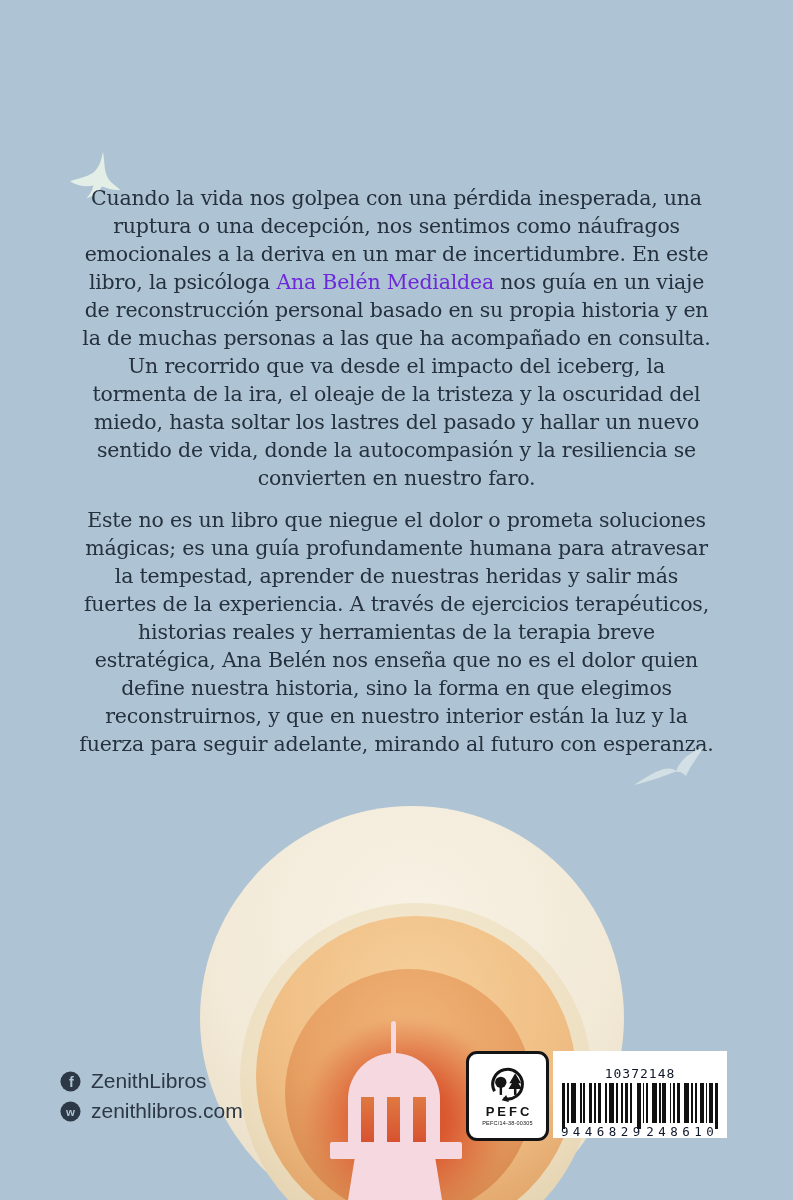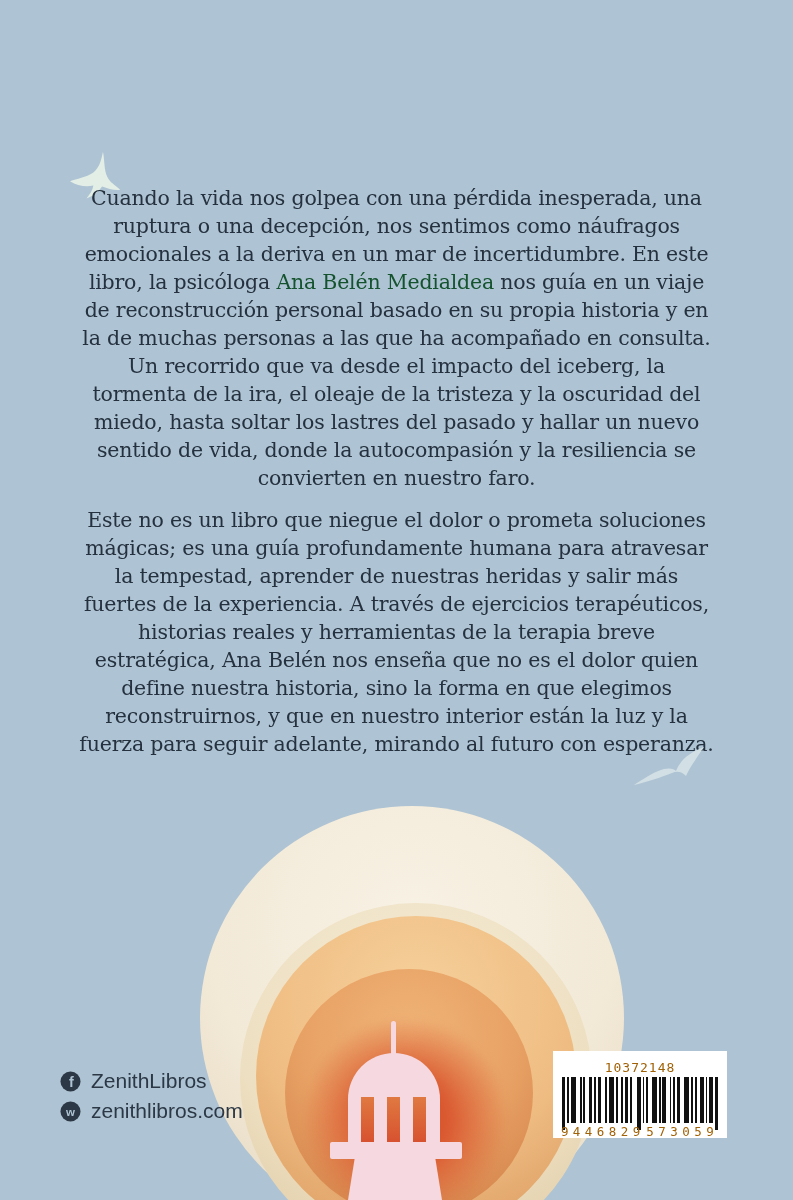--- a/index.html
+++ b/index.html
@@ -11,21 +11,21 @@
   
   .bird1{position:absolute;left:70px;top:149px;width:52px;height:54px;}
   .bird2{position:absolute;left:634px;top:747px;width:70px;height:42px;}
   
   .blurb{
     position:absolute;left:0;right:0;top:184px;margin:0 auto;width:636px;
     text-align:center;color:#25313e;
     font-size:20.5px;line-height:28px;letter-spacing:-0.2px;
   }
   .blurb p{margin:0 0 14px 0;}
-  .hl{color:#14532d;}
+  .hl{color:#6d28d9;}
   
   .circle{position:absolute;border-radius:50%;}
   .c1{left:200px;top:806px;width:424px;height:424px;
       background:radial-gradient(circle at 50% 28%,#f8f2e5 0%,#f2e9d7 55%,#e4d7bd 100%);}
   .c2{left:240px;top:903px;width:352px;height:352px;
       background:radial-gradient(circle at 50% 26%,#f4ead3 0%,#eddfc1 60%,#ddc69e 100%);}
   .c3{left:256px;top:916px;width:320px;height:320px;
       background:radial-gradient(circle at 50% 26%,#f6d09b 0%,#efbd83 55%,#d8955a 100%);}
   .c4{left:285px;top:969px;width:248px;height:248px;
       background:radial-gradient(circle at 50% 28%,#f0b478 0%,#e8a164 50%,#ce7b43 100%);}
@@ -50,22 +50,22 @@
   
   .pefc{position:absolute;left:466px;top:1051px;width:77px;height:84px;
       background:#fff;border:3px solid #141414;border-radius:11px;
       display:flex;flex-direction:column;align-items:center;justify-content:center;
       font-family:"Liberation Sans",sans-serif;color:#141414;}
   .pefc .logo{width:40px;height:36px;}
   .pefc .name{font-weight:bold;font-size:13px;letter-spacing:3px;margin:1px 0 1px 3px;}
   .pefc .lic{font-size:5.5px;letter-spacing:0.2px;}
   
   .barcode{position:absolute;left:553px;top:1051px;width:174px;height:87px;
-      background:#fff;font-family:"DejaVu Sans Mono",monospace;color:#a16207;
-      display:flex;flex-direction:column;align-items:center;padding-top:9px;box-sizing:border-box;}
+      background:#fff;font-family:"DejaVu Sans Mono",monospace;color:#0f172a;
+      display:flex;flex-direction:column;align-items:center;padding-top:15px;box-sizing:border-box;}
   .bc-top{font-size:13px;letter-spacing:1px;line-height:16px;}
   .bars{display:flex;align-items:flex-start;height:48px;margin-top:1px;}
   .bars .b{background:#111;height:100%;}
   .bars .b.guard{height:116%;}
   .bc-digits{width:158px;display:flex;align-items:center;margin-top:3px;
       font-size:12.5px;line-height:12px;}
   .bc-digits .g{flex:1;text-align:center;letter-spacing:4.5px;}
   .bc-digits .p{width:11px;text-align:left;}
 </style>
 </head>
@@ -111,20 +111,33 @@
     </div>
     <div class="row">
       <svg class="ic" viewBox="0 0 22 22">
         <circle cx="11" cy="11" r="10.5" fill="#2c3845"></circle>
         <text x="11" y="15.5" font-family="Liberation Sans, sans-serif" font-size="12" font-weight="bold" fill="#aec3d3" text-anchor="middle">w</text>
       </svg>
       <span>zenithlibros.com</span>
     </div>
   </div>
 
+  <div class="pefc">
+    <svg class="logo" viewBox="0 0 44 40">
+      <path d="M7 27 A 16.5 16.5 0 1 1 17 35" fill="none" stroke="#141414" stroke-width="3.4"></path>
+      <path d="M20 31 L15 37 L23 39 Z" fill="#141414"></path>
+      <circle cx="14" cy="17" r="6.3" fill="#141414"></circle>
+      <rect x="12.7" y="21" width="2.7" height="10" fill="#141414"></rect>
+      <path d="M30 7 L36.5 18 L23.5 18 Z" fill="#141414"></path>
+      <path d="M30 12 L37.5 24.5 L22.5 24.5 Z" fill="#141414"></path>
+      <rect x="28.6" y="24.5" width="2.8" height="6.5" fill="#141414"></rect>
+    </svg>
+    <div class="name">PEFC</div>
+    <div class="lic">PEFC/14-38-00305</div>
+  </div>
 
   <div class="barcode">
     <div class="bc-top">10372148</div>
     <div class="bars" id="bars">
         <div class="b guard" style="width: 3.6px; margin-right: 1.8px;"></div>
         <div class="b" style="width: 1.8px; margin-right: 1.8px;"></div>
         <div class="b" style="width: 5.4px; margin-right: 3.6px;"></div>
         <div class="b" style="width: 1.8px; margin-right: 1.8px;"></div>
         <div class="b" style="width: 1.8px; margin-right: 3.6px;"></div>
         <div class="b" style="width: 3.6px; margin-right: 1.8px;"></div>
@@ -149,17 +162,17 @@
         <div class="b" style="width: 1.8px; margin-right: 1.8px;"></div>
         <div class="b" style="width: 1.8px; margin-right: 3.6px;"></div>
         <div class="b" style="width: 3.6px; margin-right: 1.8px;"></div>
         <div class="b" style="width: 1.8px; margin-right: 1.8px;"></div>
         <div class="b" style="width: 3.6px; margin-right: 1.8px;"></div>
         <div class="b guard" style="width: 3.6px; margin-right: 0px;"></div>
       </div>
     <div class="bc-digits">
       <span class="p">9</span>
       <span class="g">446829</span>
-      <span class="g">573059</span>
+      <span class="g">248610</span>
     </div>
   </div>
 
 </div>
 
 </body></html>

